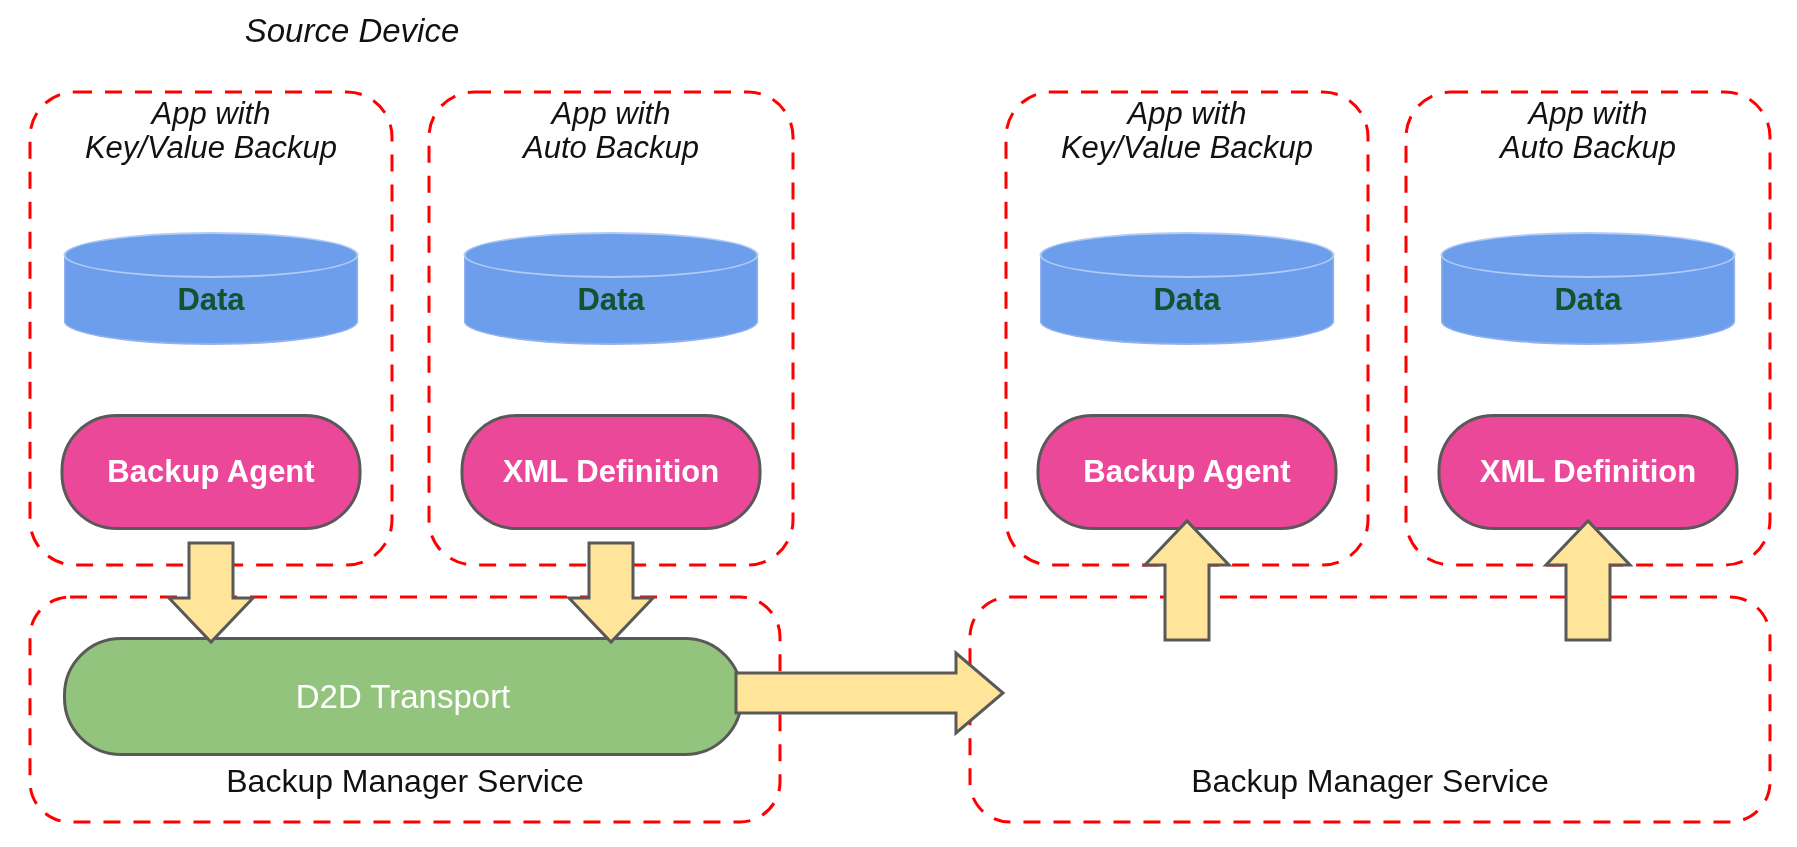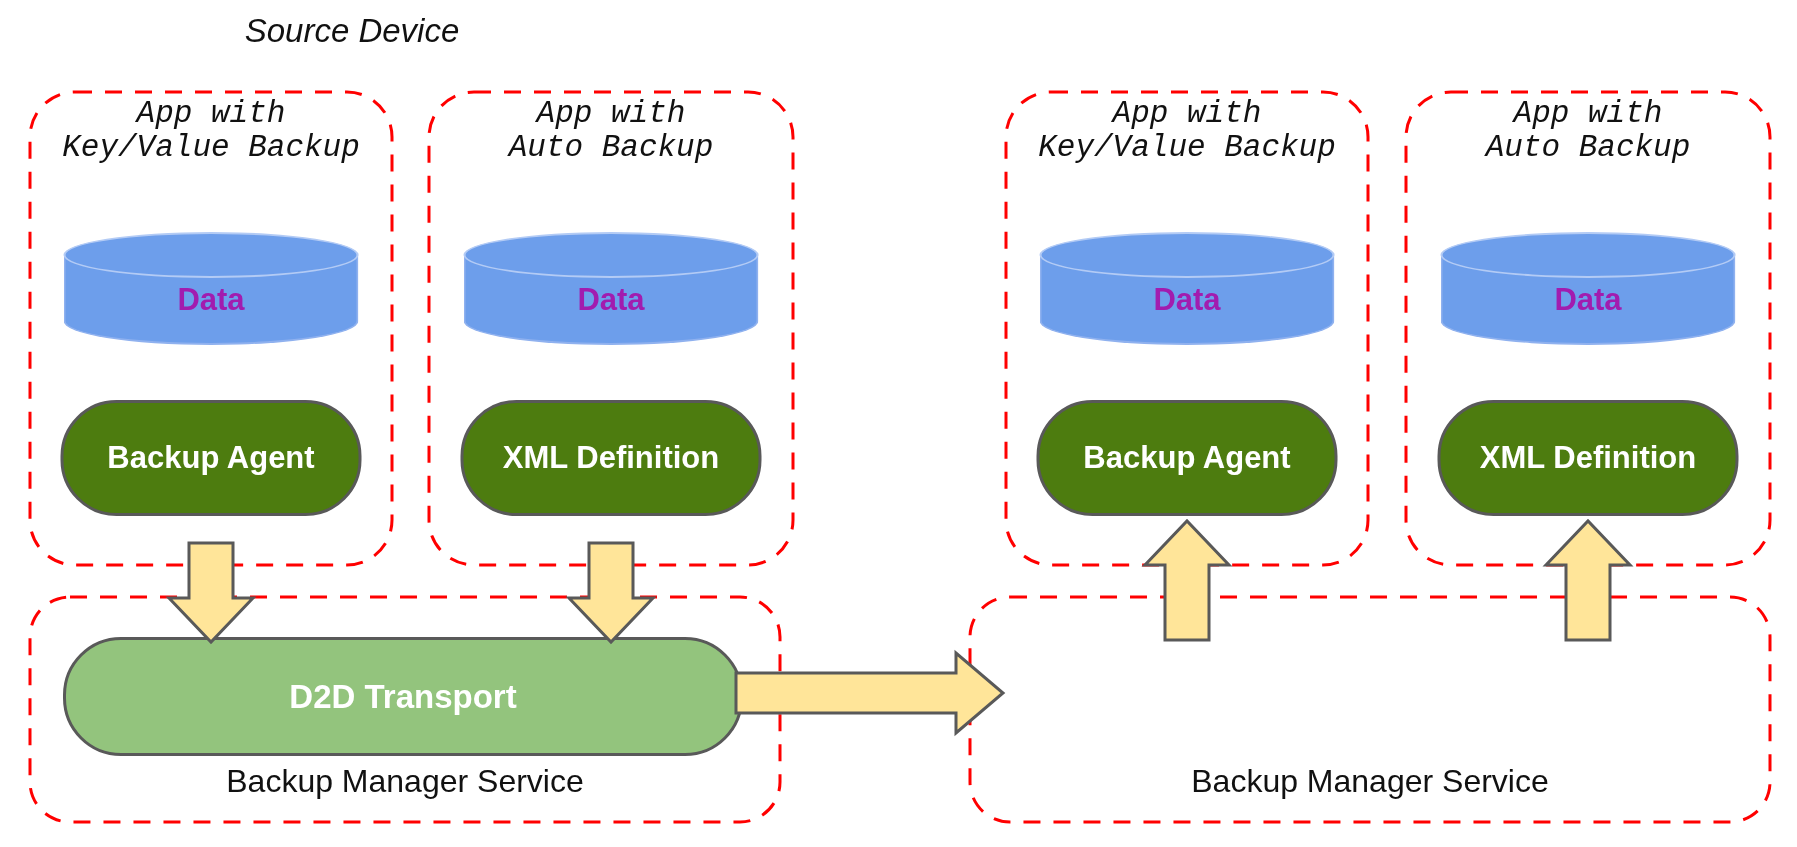--- a/index.html
+++ b/index.html
@@ -17,54 +17,53 @@
   .app-card { position:absolute; top:92px; height:473px; }
   #card-source-kv   { left:30px;   width:362px; }
   #card-source-auto { left:429px;  width:364px; }
   #card-target-kv   { left:1006px; width:362px; }
   #card-target-auto { left:1406px; width:364px; }
 
   .app-title {
     position:absolute; top:5px; left:0; right:0; text-align:center;
     font-style:italic; font-size:31px; line-height:34px; color:#111;
     white-space:pre-line;
-    font-family:Liberation Mono, monospace;
   }
 
   .cylinder { position:absolute; top:140px; left:50%; transform:translateX(-50%); width:295px; height:113px; }
   .cyl-body {
     position:absolute; top:21px; left:0; right:0; bottom:0;
     background:#6d9eeb; border:2px solid #8fb1ef; border-top:none;
     border-radius:0 0 50% 50% / 0 0 24px 24px;
   }
   .cyl-top {
     position:absolute; top:0; left:0; right:0; height:42px;
     background:#6d9eeb; border:2px solid #b3cbf5; border-radius:50%;
   }
   .cyl-label {
     position:absolute; top:50px; left:0; right:0; text-align:center;
-    color:#a21caf; font-weight:bold; font-size:31px;
+    color:#14532d; font-weight:bold; font-size:31px;
   }
 
   .pill {
-    position:absolute; top:308px; left:50%; transform:translateX(-50%);
-    width:295px; height:110px; background:#4d7c0f; border:3px solid #595959;
+    position:absolute; top:322px; left:50%; transform:translateX(-50%);
+    width:295px; height:110px; background:#ec4899; border:3px solid #595959;
     border-radius:56px; display:flex; align-items:center; justify-content:center;
     color:#ffffff; font-weight:bold; font-size:31px; white-space:nowrap;
   }
 
   .service-box { position:absolute; top:597px; height:225px; }
   #svc-source { left:30px;  width:750px; }
   #svc-target { left:970px; width:800px; }
 
   .transport-pill {
     position:absolute; top:40px; height:113px; background:#93c47d;
     border:3px solid #595959; border-radius:58px;
     display:flex; align-items:center; justify-content:center;
-    color:#ffffff; font-weight:bold; font-size:33px; white-space:nowrap;
+    color:#ffffff; font-weight:normal; font-size:33px; white-space:nowrap;
   }
   #pill-d2d { left:33px; width:674px; }
   #pill-gms { left:35px; width:732px; }
 
   .service-label {
     position:absolute; top:166px; left:0; right:0; text-align:center;
     font-size:32px; color:#111;
   }
 
   .overlay {

